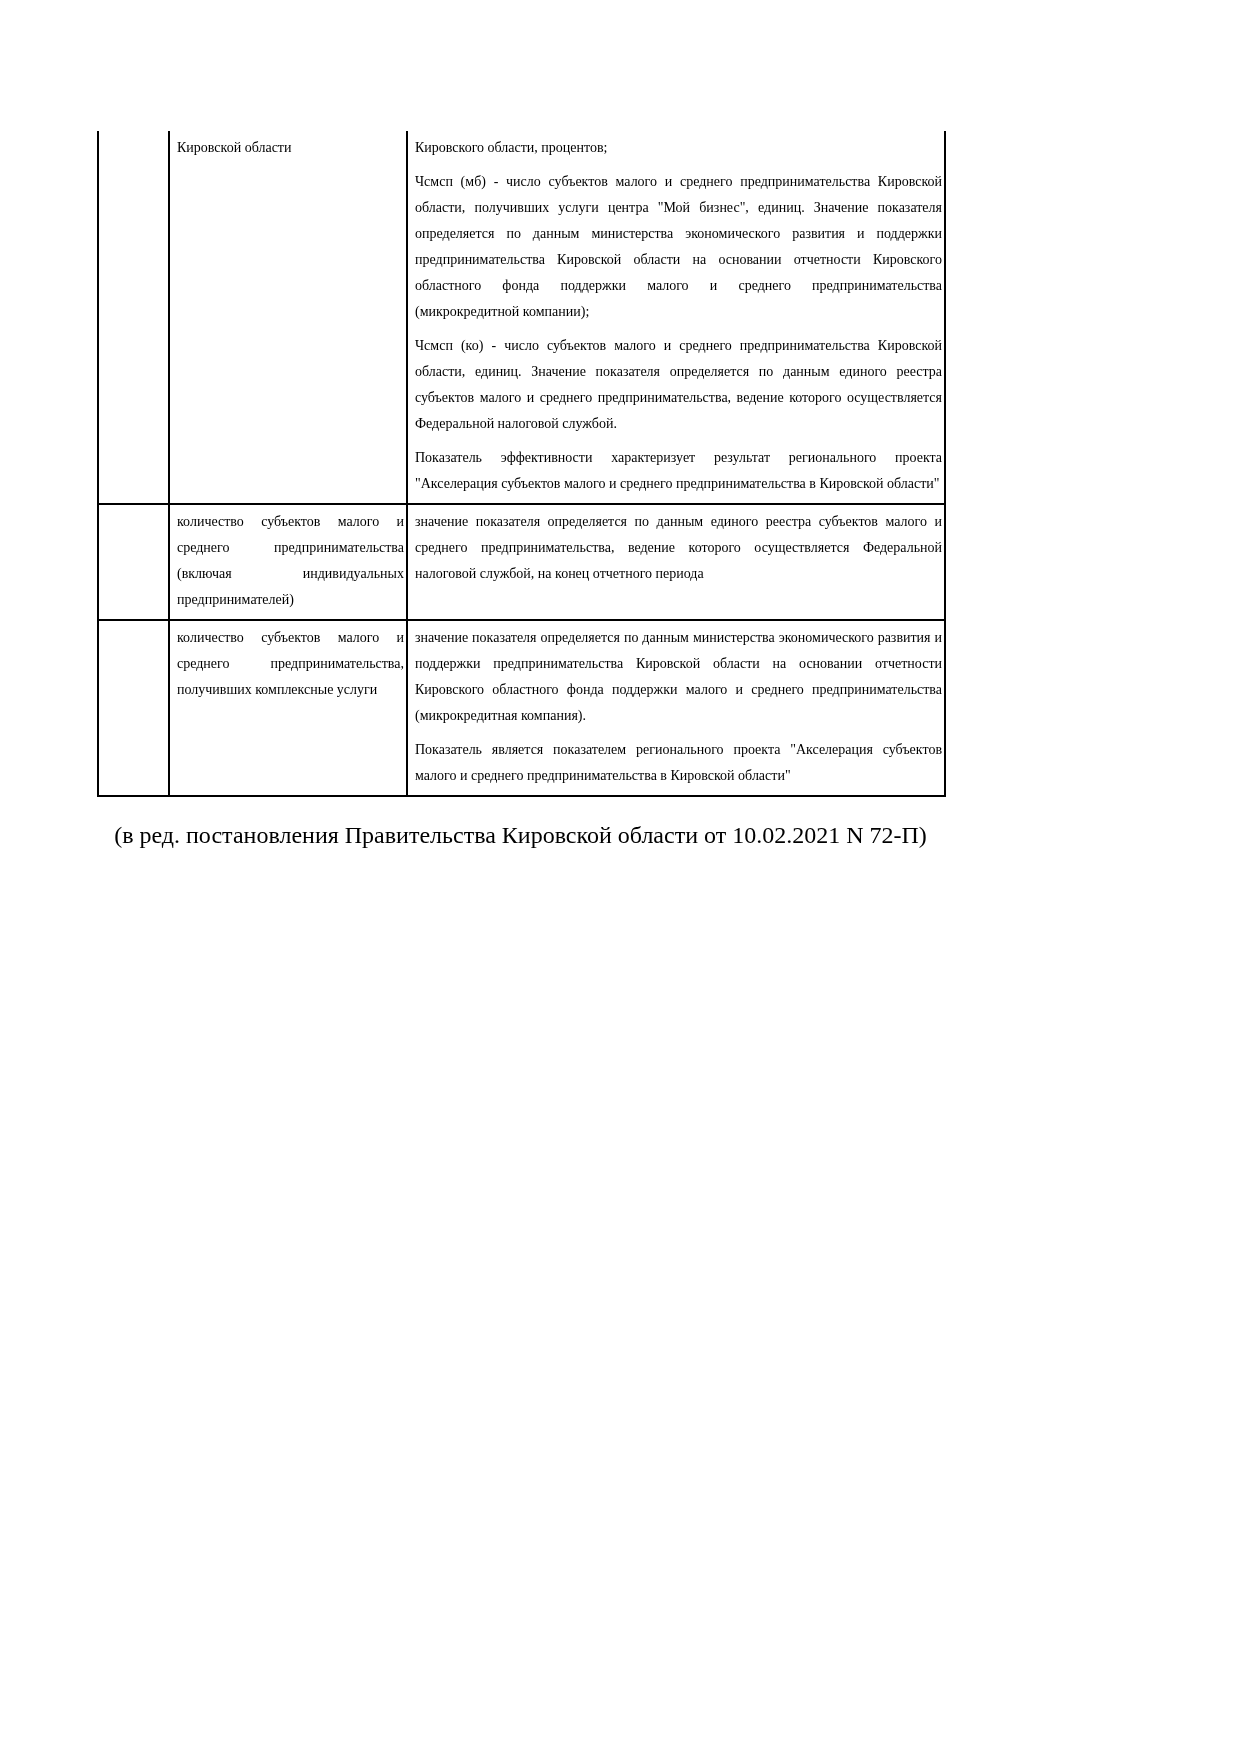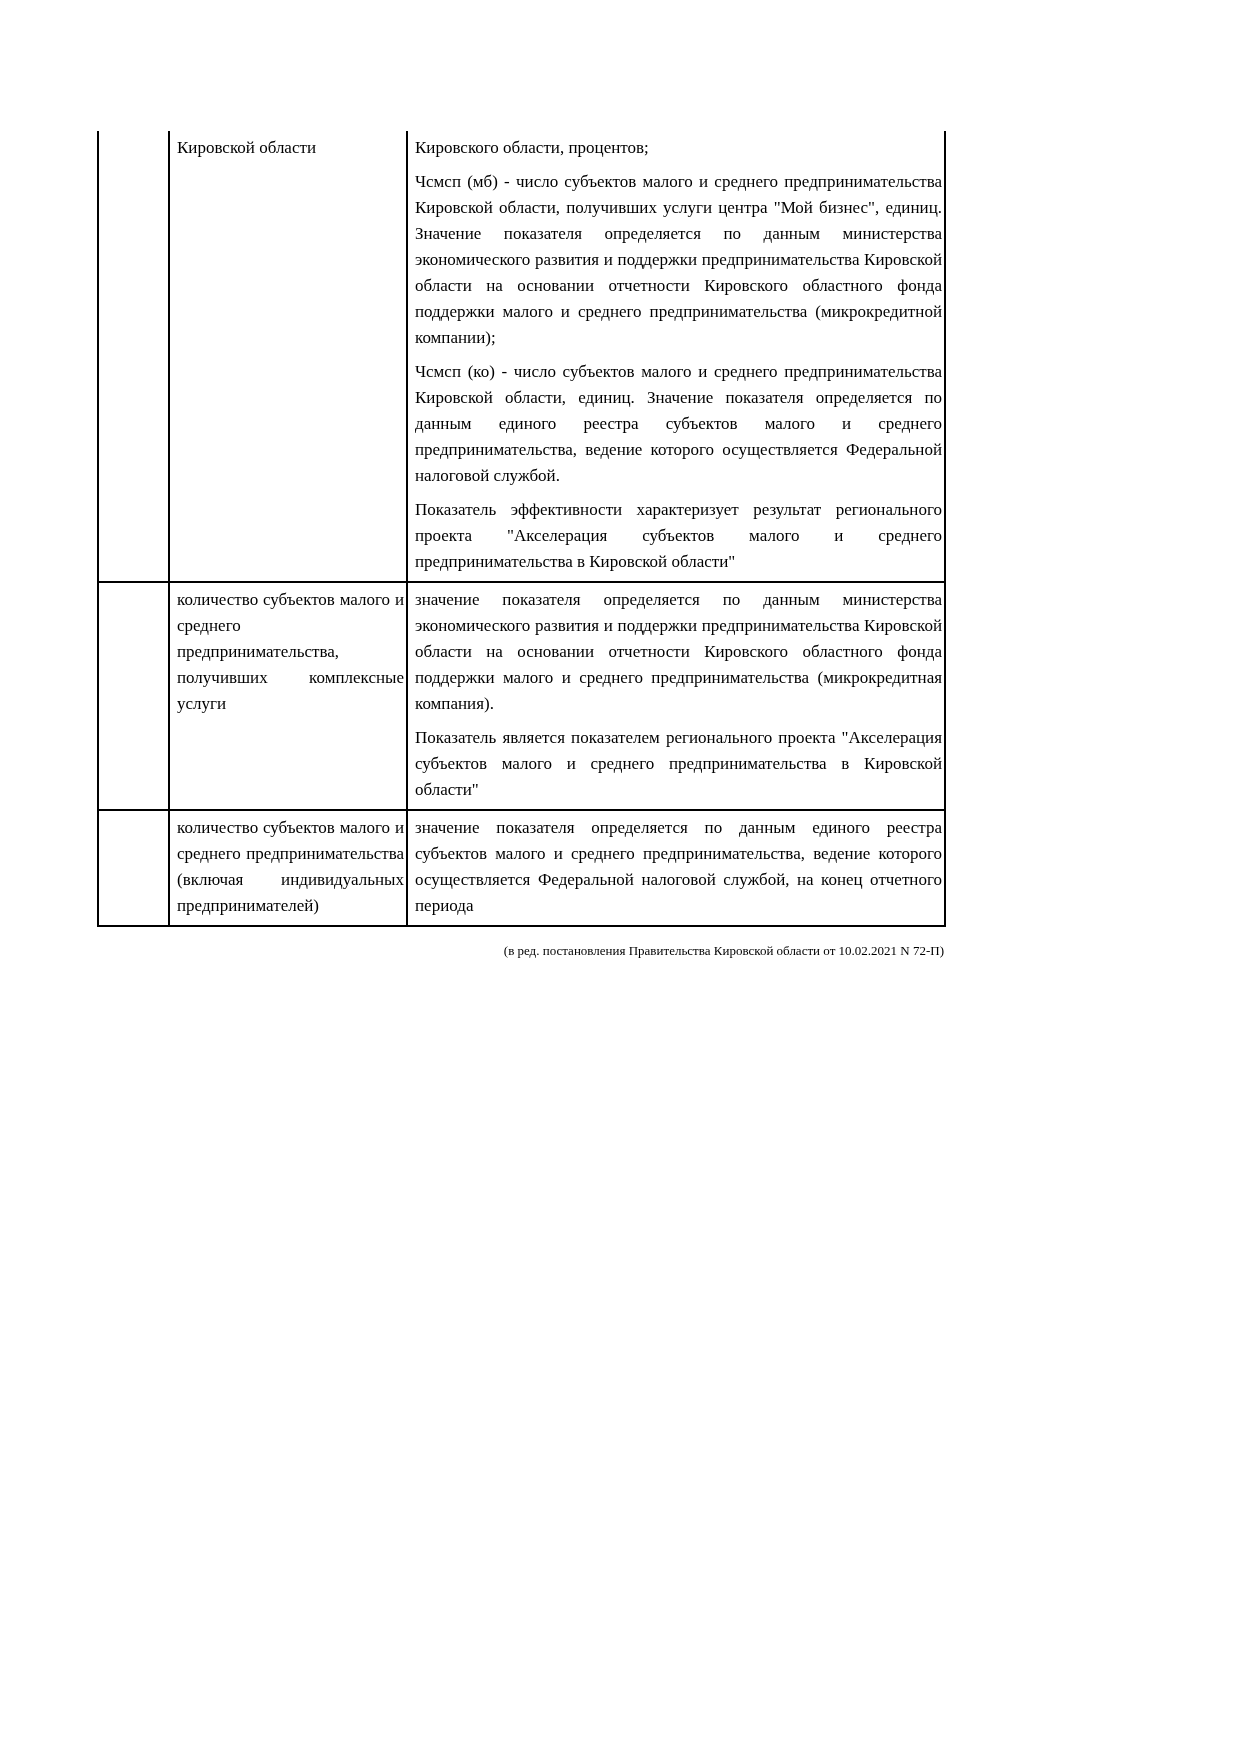--- a/index.html
+++ b/index.html
@@ -25,39 +25,39 @@
     table-layout: fixed;
   }
   col.c-num  { width: 71px; }
   col.c-name { width: 238px; }
   col.c-desc { width: 538px; }
 
   table.doc td {
     border: 2px solid #000000;
     vertical-align: top;
     padding: 4px 2px 6px 7px;
-    font-size: 17px;
+    font-size: 14px;
     line-height: 26px;
   }
   
   table.frag-top tr:first-child td { border-top: none; }
   
   table.frag-bottom tr:last-child td { border-bottom: none; }
 
   td .para { text-align: justify; }
   td .para + .para { margin-top: 8px; }
   td.num { text-align: center; padding-left: 2px; padding-right: 2px; }
 
   tr.cut-row td { height: 70px; }
 
   .amendment {
-    font-size: 13px;
+    font-size: 24px;
     line-height: 26px;
-    padding: 11px 0 10px 0;
-    text-align: right;
+    padding: 25px 0 10px 0;
+    text-align: center;
   }
 </style>
 </head>
 <body>
 
 <div class="page">
   <div class="content">
 
     <table class="doc frag-top">
       <colgroup>
@@ -74,34 +74,34 @@
           <td>
             <div class="para">Кировского области, процентов;</div>
             <div class="para">Чсмсп (мб) - число субъектов малого и среднего предпринимательства Кировской области, получивших услуги центра "Мой бизнес", единиц. Значение показателя определяется по данным министерства экономического развития и поддержки предпринимательства Кировской области на основании отчетности Кировского областного фонда поддержки малого и среднего предпринимательства (микрокредитной компании);</div>
             <div class="para">Чсмсп (ко) - число субъектов малого и среднего предпринимательства Кировской области, единиц. Значение показателя определяется по данным единого реестра субъектов малого и среднего предпринимательства, ведение которого осуществляется Федеральной налоговой службой.</div>
             <div class="para">Показатель эффективности характеризует результат регионального проекта "Акселерация субъектов малого и среднего предпринимательства в Кировской области"</div>
           </td>
         </tr>
         <tr>
           <td class="num"></td>
           <td>
+            <div class="para">количество субъектов малого и среднего предпринимательства (включая индивидуальных предпринимателей)</div>
+          </td>
+          <td>
+            <div class="para">значение показателя определяется по данным единого реестра субъектов малого и среднего предпринимательства, ведение которого осуществляется Федеральной налоговой службой, на конец отчетного периода</div>
+          </td>
+        </tr>
+        <tr>
+          <td class="num"></td>
+          <td>
             <div class="para">количество субъектов малого и среднего предпринимательства, получивших комплексные услуги</div>
           </td>
           <td>
             <div class="para">значение показателя определяется по данным министерства экономического развития и поддержки предпринимательства Кировской области на основании отчетности Кировского областного фонда поддержки малого и среднего предпринимательства (микрокредитная компания).</div>
             <div class="para">Показатель является показателем регионального проекта "Акселерация субъектов малого и среднего предпринимательства в Кировской области"</div>
-          </td>
-        </tr>
-        <tr>
-          <td class="num"></td>
-          <td>
-            <div class="para">количество субъектов малого и среднего предпринимательства (включая индивидуальных предпринимателей)</div>
-          </td>
-          <td>
-            <div class="para">значение показателя определяется по данным единого реестра субъектов малого и среднего предпринимательства, ведение которого осуществляется Федеральной налоговой службой, на конец отчетного периода</div>
           </td>
         </tr>
       </tbody>
     </table>
 
     <p class="amendment">(в ред. постановления Правительства Кировской области от 10.02.2021 N 72-П)</p>
 
     <table class="doc frag-bottom">
       <colgroup>
           <col class="c-num">

